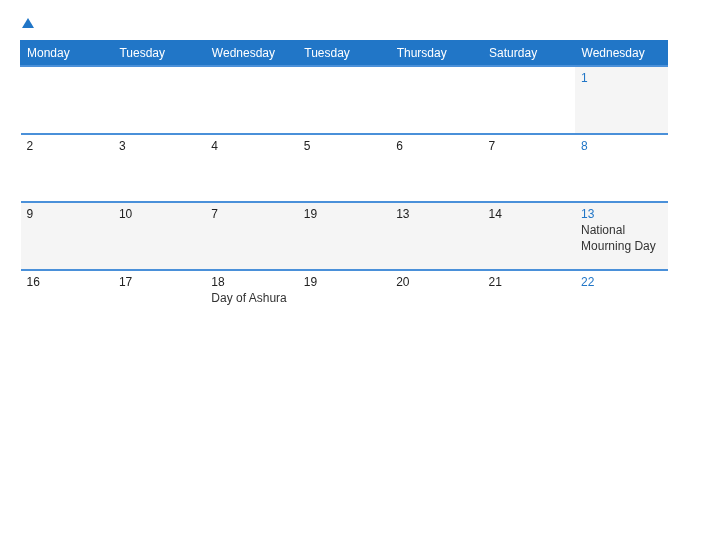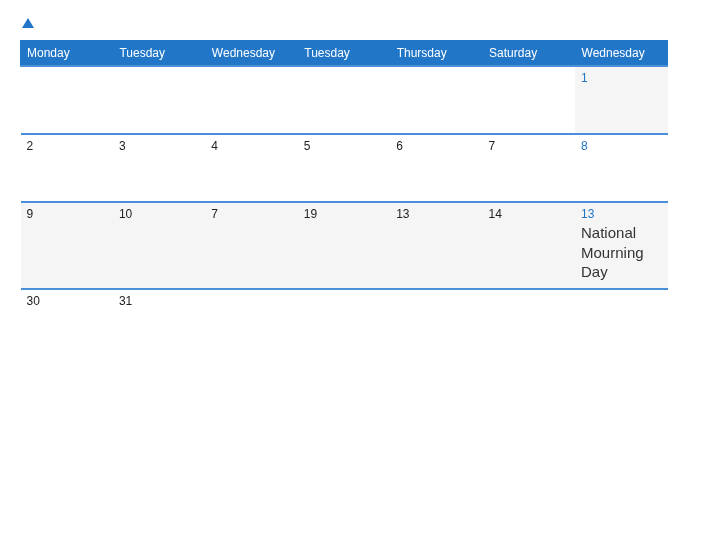--- a/index.html
+++ b/index.html
@@ -94,21 +94,21 @@
     .calendar tbody tr:nth-child(even) td {
       background: #fff;
     }
     .day-num {
       display: block;
       font-size: 12px;
       color: #222;
       margin-bottom: 2px;
     }
     .event-text {
-      font-size: 15px;
+      font-size: 12px;
       color: #333;
       line-height: 1.3;
     }
     .sunday-col .day-num {
       color: #2176c7;
     }
     .empty-td {
       background: #fff !important;
     }
     .last-row td {
@@ -192,28 +192,36 @@
             <span class="day-num">19</span>
           </td>
           <td>
             <span class="day-num">13</span>
           </td>
           <td>
             <span class="day-num">14</span>
           </td>
           <td class="sunday-col"><span class="day-num">13</span><span class="event-text">National Mourning Day</span></td>
         </tr>
-        <tr class="last-row">
-          <td>
-            <span class="day-num">30</span>
-          </td>
-          <td>
-            <span class="day-num">31</span>
-          </td>
-          <td class="empty-td"></td>
-          <td class="empty-td"></td>
-          <td class="empty-td"></td>
-          <td class="empty-td"></td>
-          <td class="sunday-col empty-td"></td>
+        <tr>
+          <td>
+            <span class="day-num">16</span>
+          </td>
+          <td>
+            <span class="day-num">17</span>
+          </td>
+          <td><span class="day-num">18</span><span class="event-text">Day of Ashura</span></td>
+          <td>
+            <span class="day-num">19</span>
+          </td>
+          <td>
+            <span class="day-num">20</span>
+          </td>
+          <td>
+            <span class="day-num">21</span>
+          </td>
+          <td class="sunday-col">
+            <span class="day-num">22</span>
+          </td>
         </tr>
       </tbody>
   </table>
 </div>
 
 </body></html>

